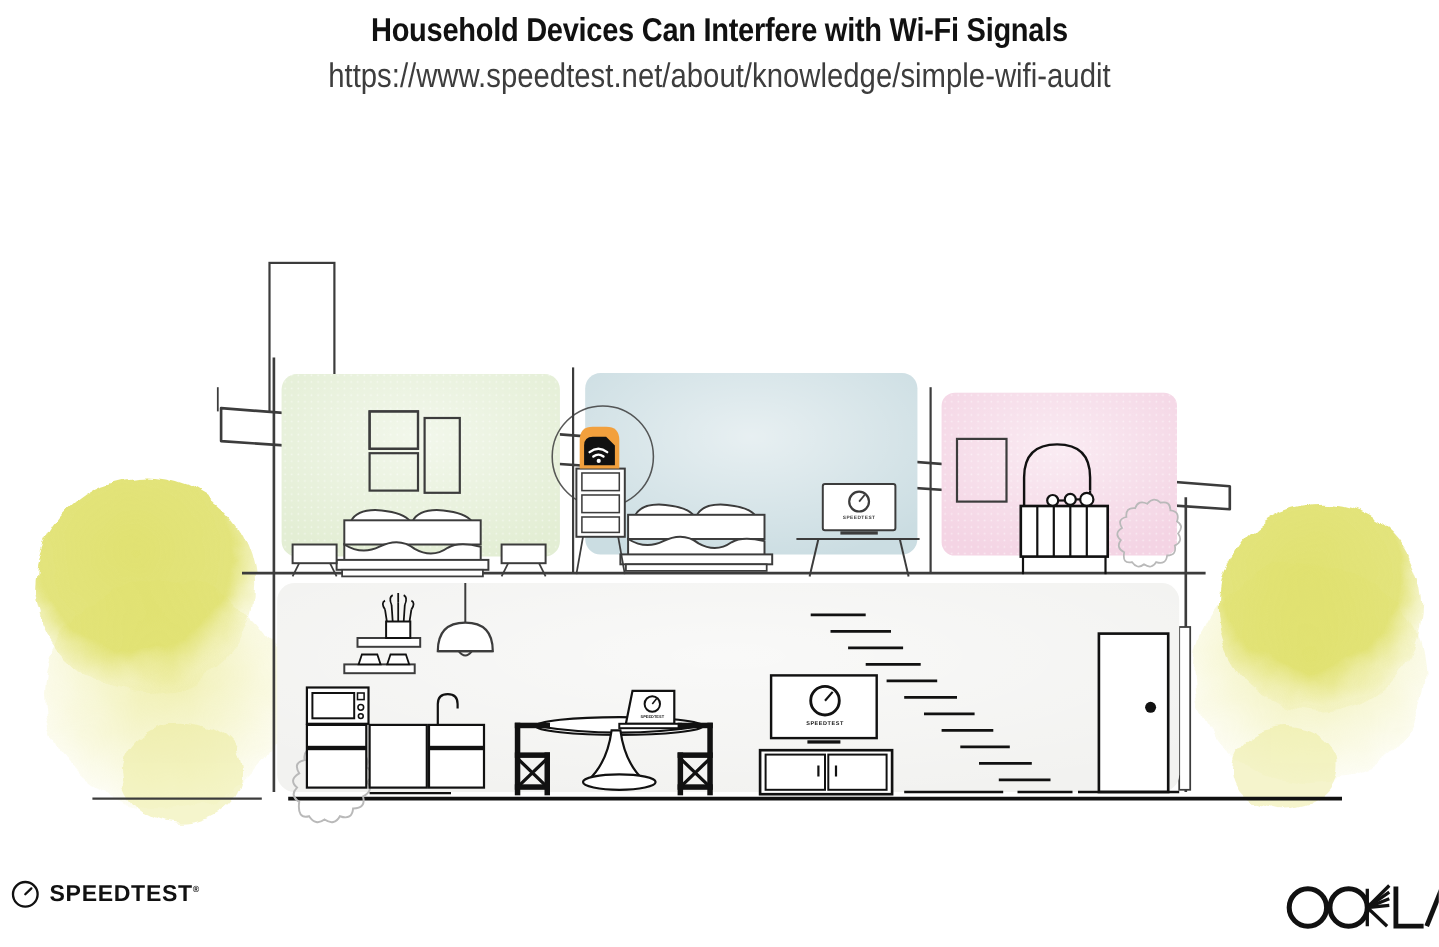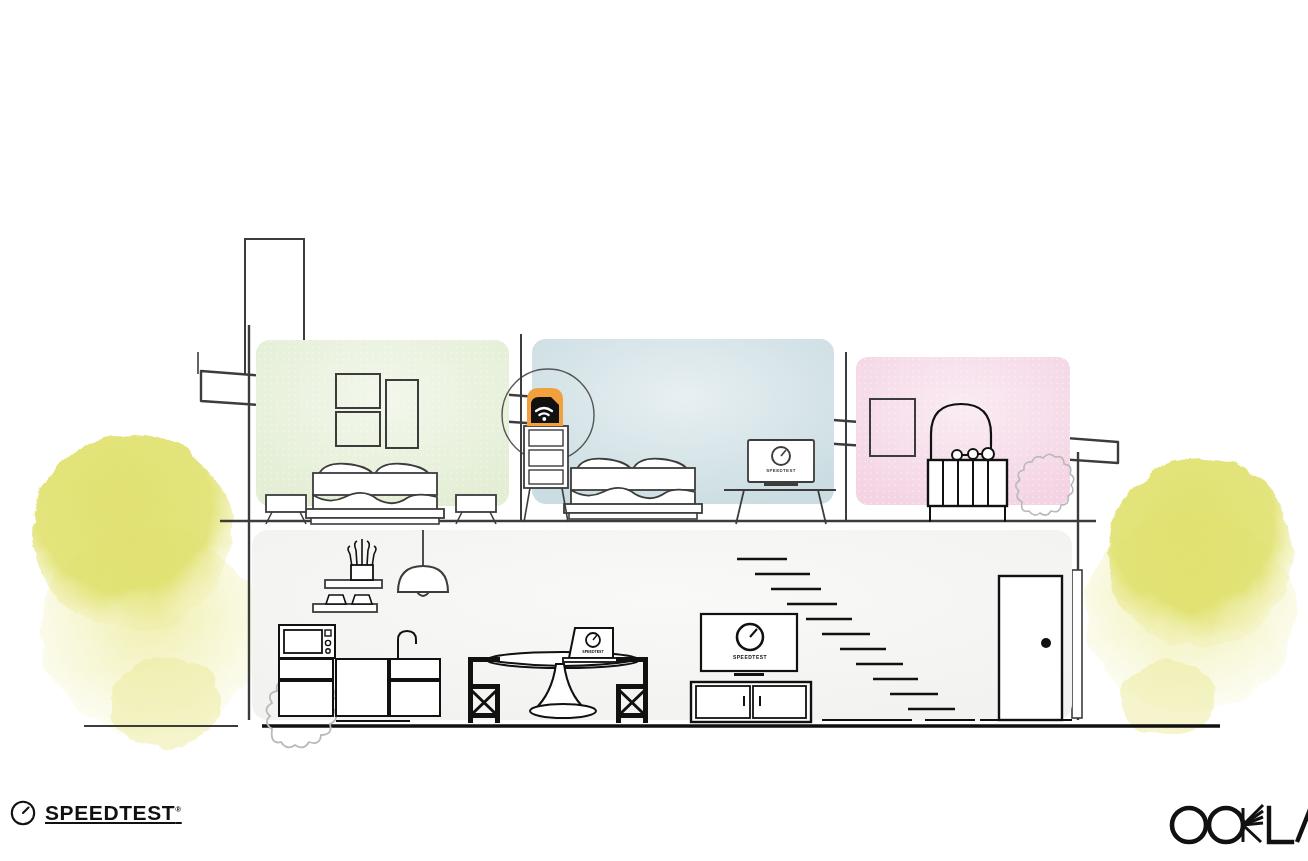--- a/index.html
+++ b/index.html
@@ -46,34 +46,37 @@
   
   .footer{position:absolute;left:0;top:780px;width:1308px;height:81px;}
   .brand-left{
     position:absolute;left:10px;top:20px;
     display:flex;align-items:center;gap:9px;
   }
   .brand-left .wordmark{
     font-family:"Liberation Sans", sans-serif;
     font-weight:bold;font-size:21px;letter-spacing:0.6px;color:#111;
     position:relative;
-    text-decoration:underline;
   }
   .brand-left .reg{
     font-size:8px;vertical-align:super;font-weight:bold;
   }
   .brand-right{
     position:absolute;right:-6px;top:22px;
   }
 </style>
 </head>
 <body>
 
 <div id="page">
 
+  <div class="header">
+    <h1 class="title">Household Devices Can Interfere with Wi-Fi Signals</h1>
+    <div class="subtitle">https://www.speedtest.net/about/knowledge/simple-wifi-audit</div>
+  </div>
 
   <div class="stage">
   <svg width="1308" height="640" viewBox="0 0 1308 640" xmlns="http://www.w3.org/2000/svg">
     <defs>
 
       <pattern id="dots" width="6" height="6" patternUnits="userSpaceOnUse">
         <circle cx="1.2" cy="1.2" r="0.75" fill="#ffffff" opacity="0.55"></circle>
       </pattern>
       <radialGradient id="shine" cx="50%" cy="35%" r="70%">
         <stop offset="0%" stop-color="#ffffff" stop-opacity="0.55"></stop>

